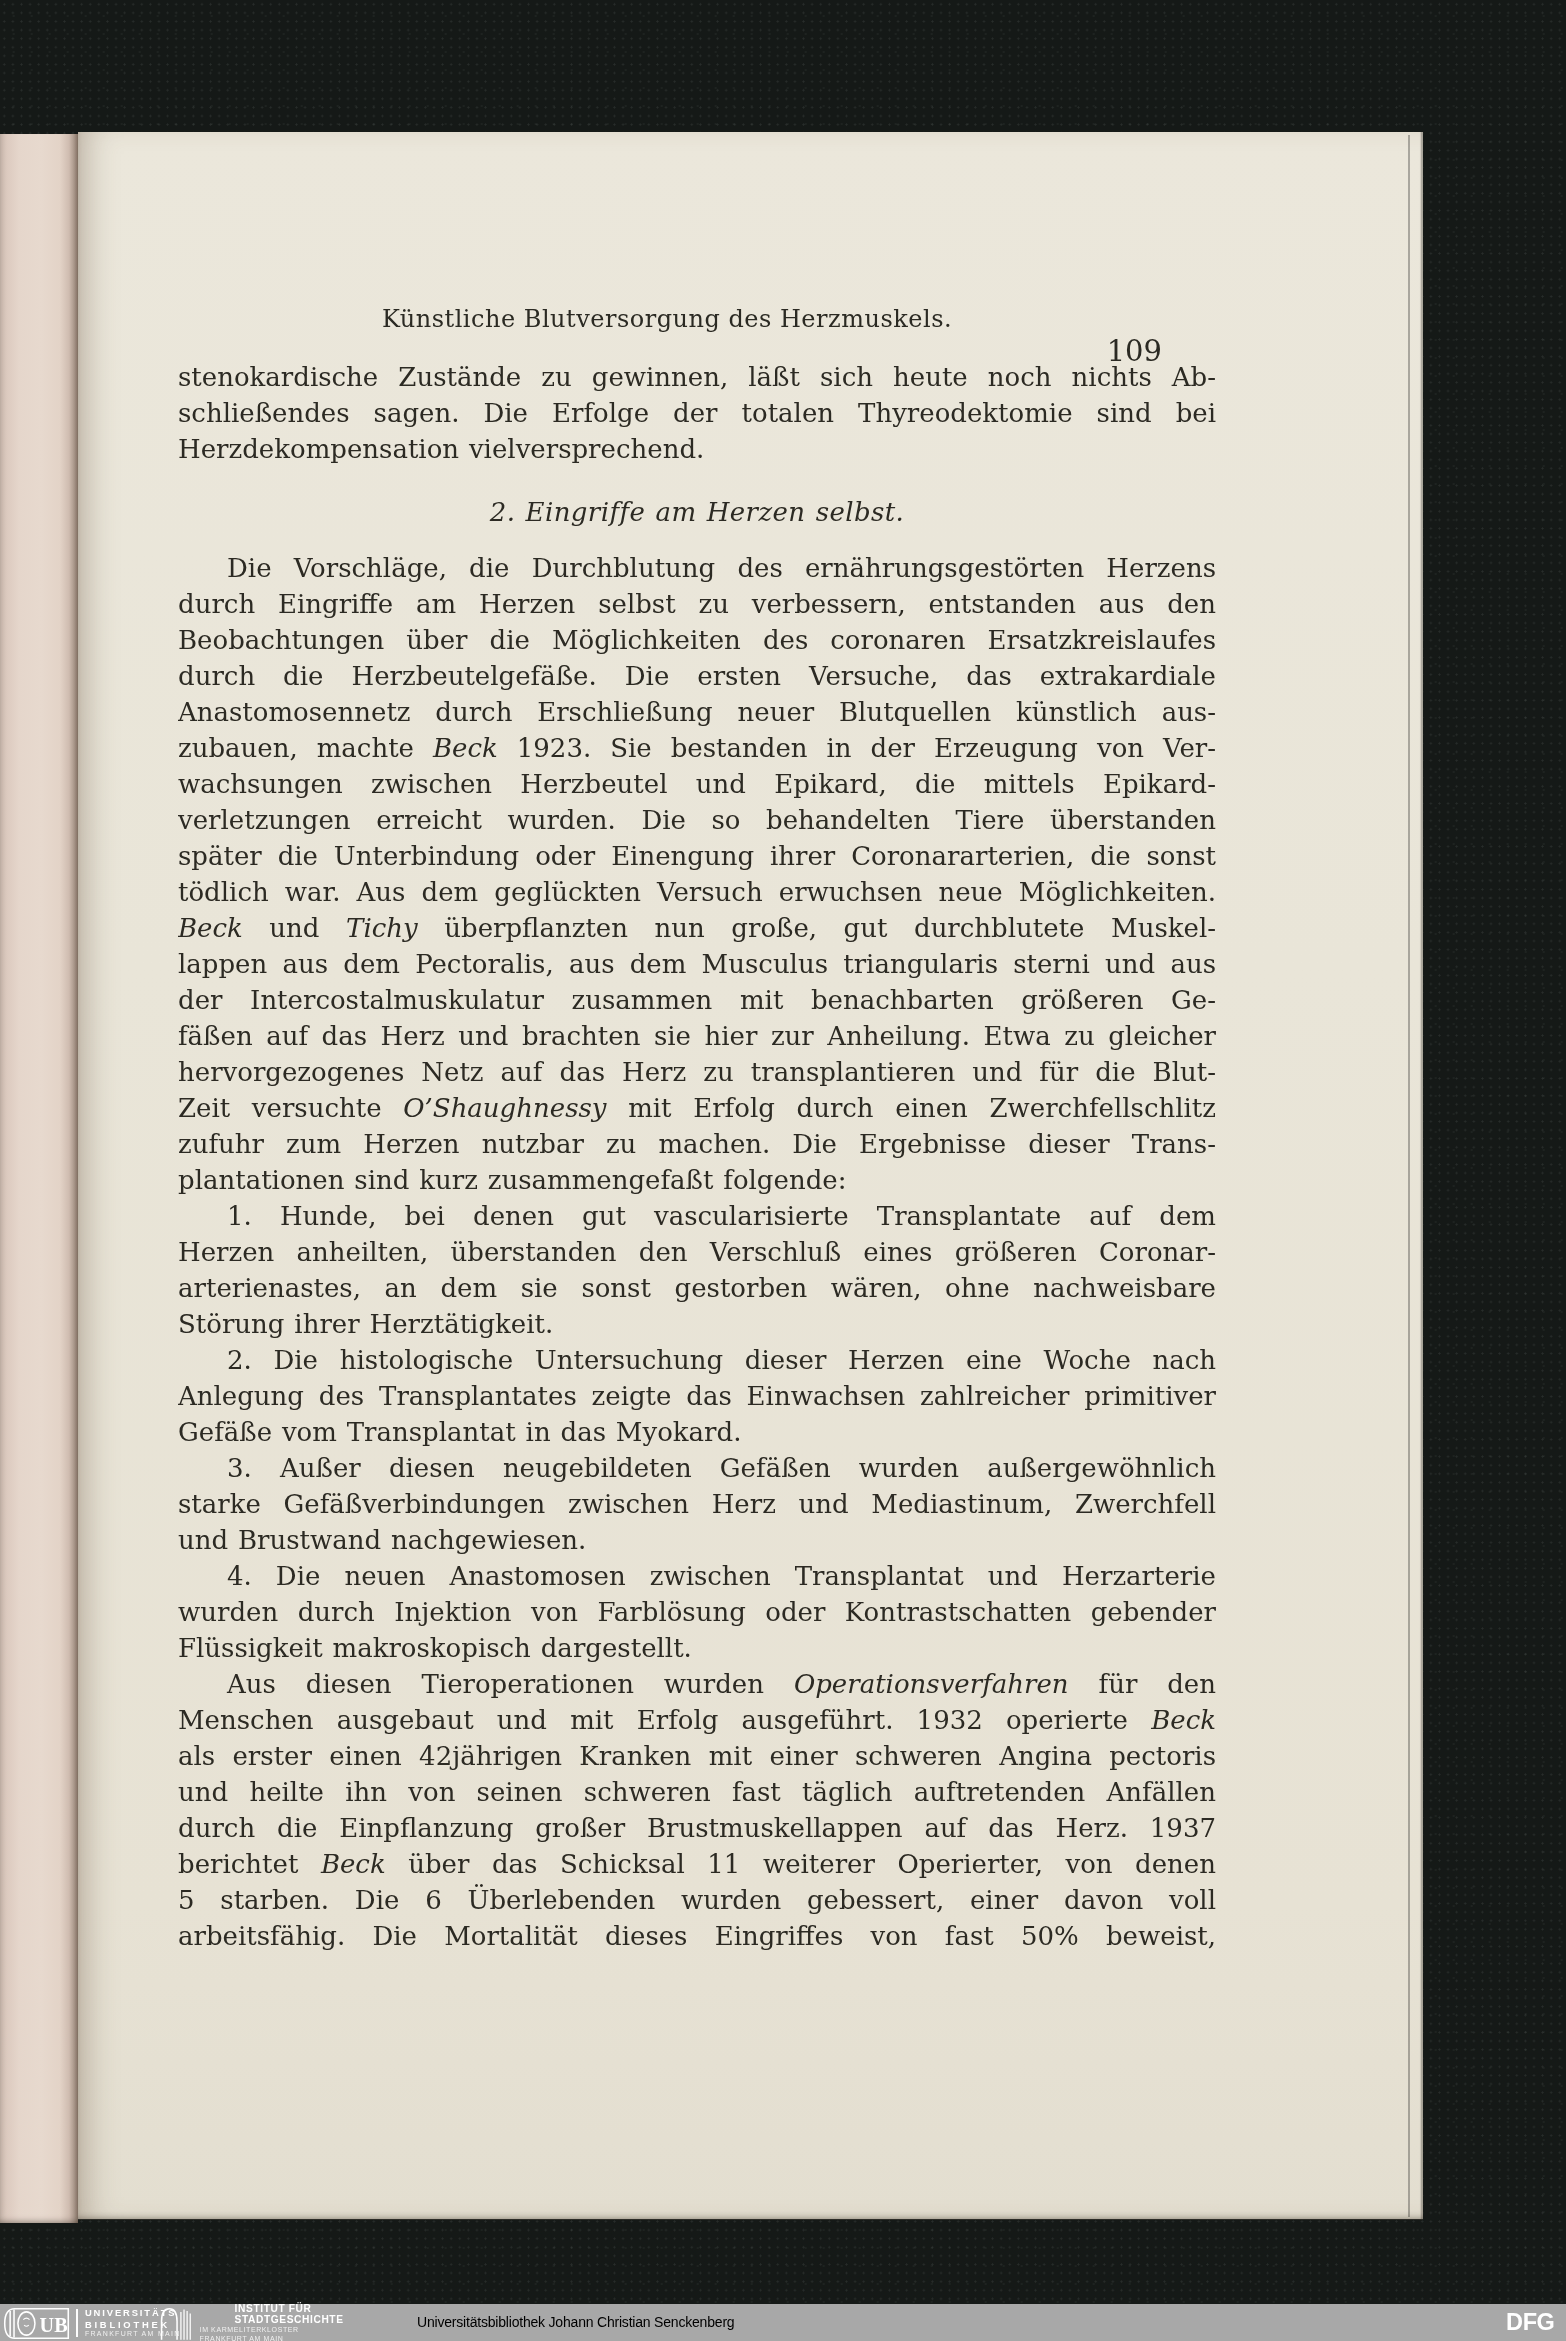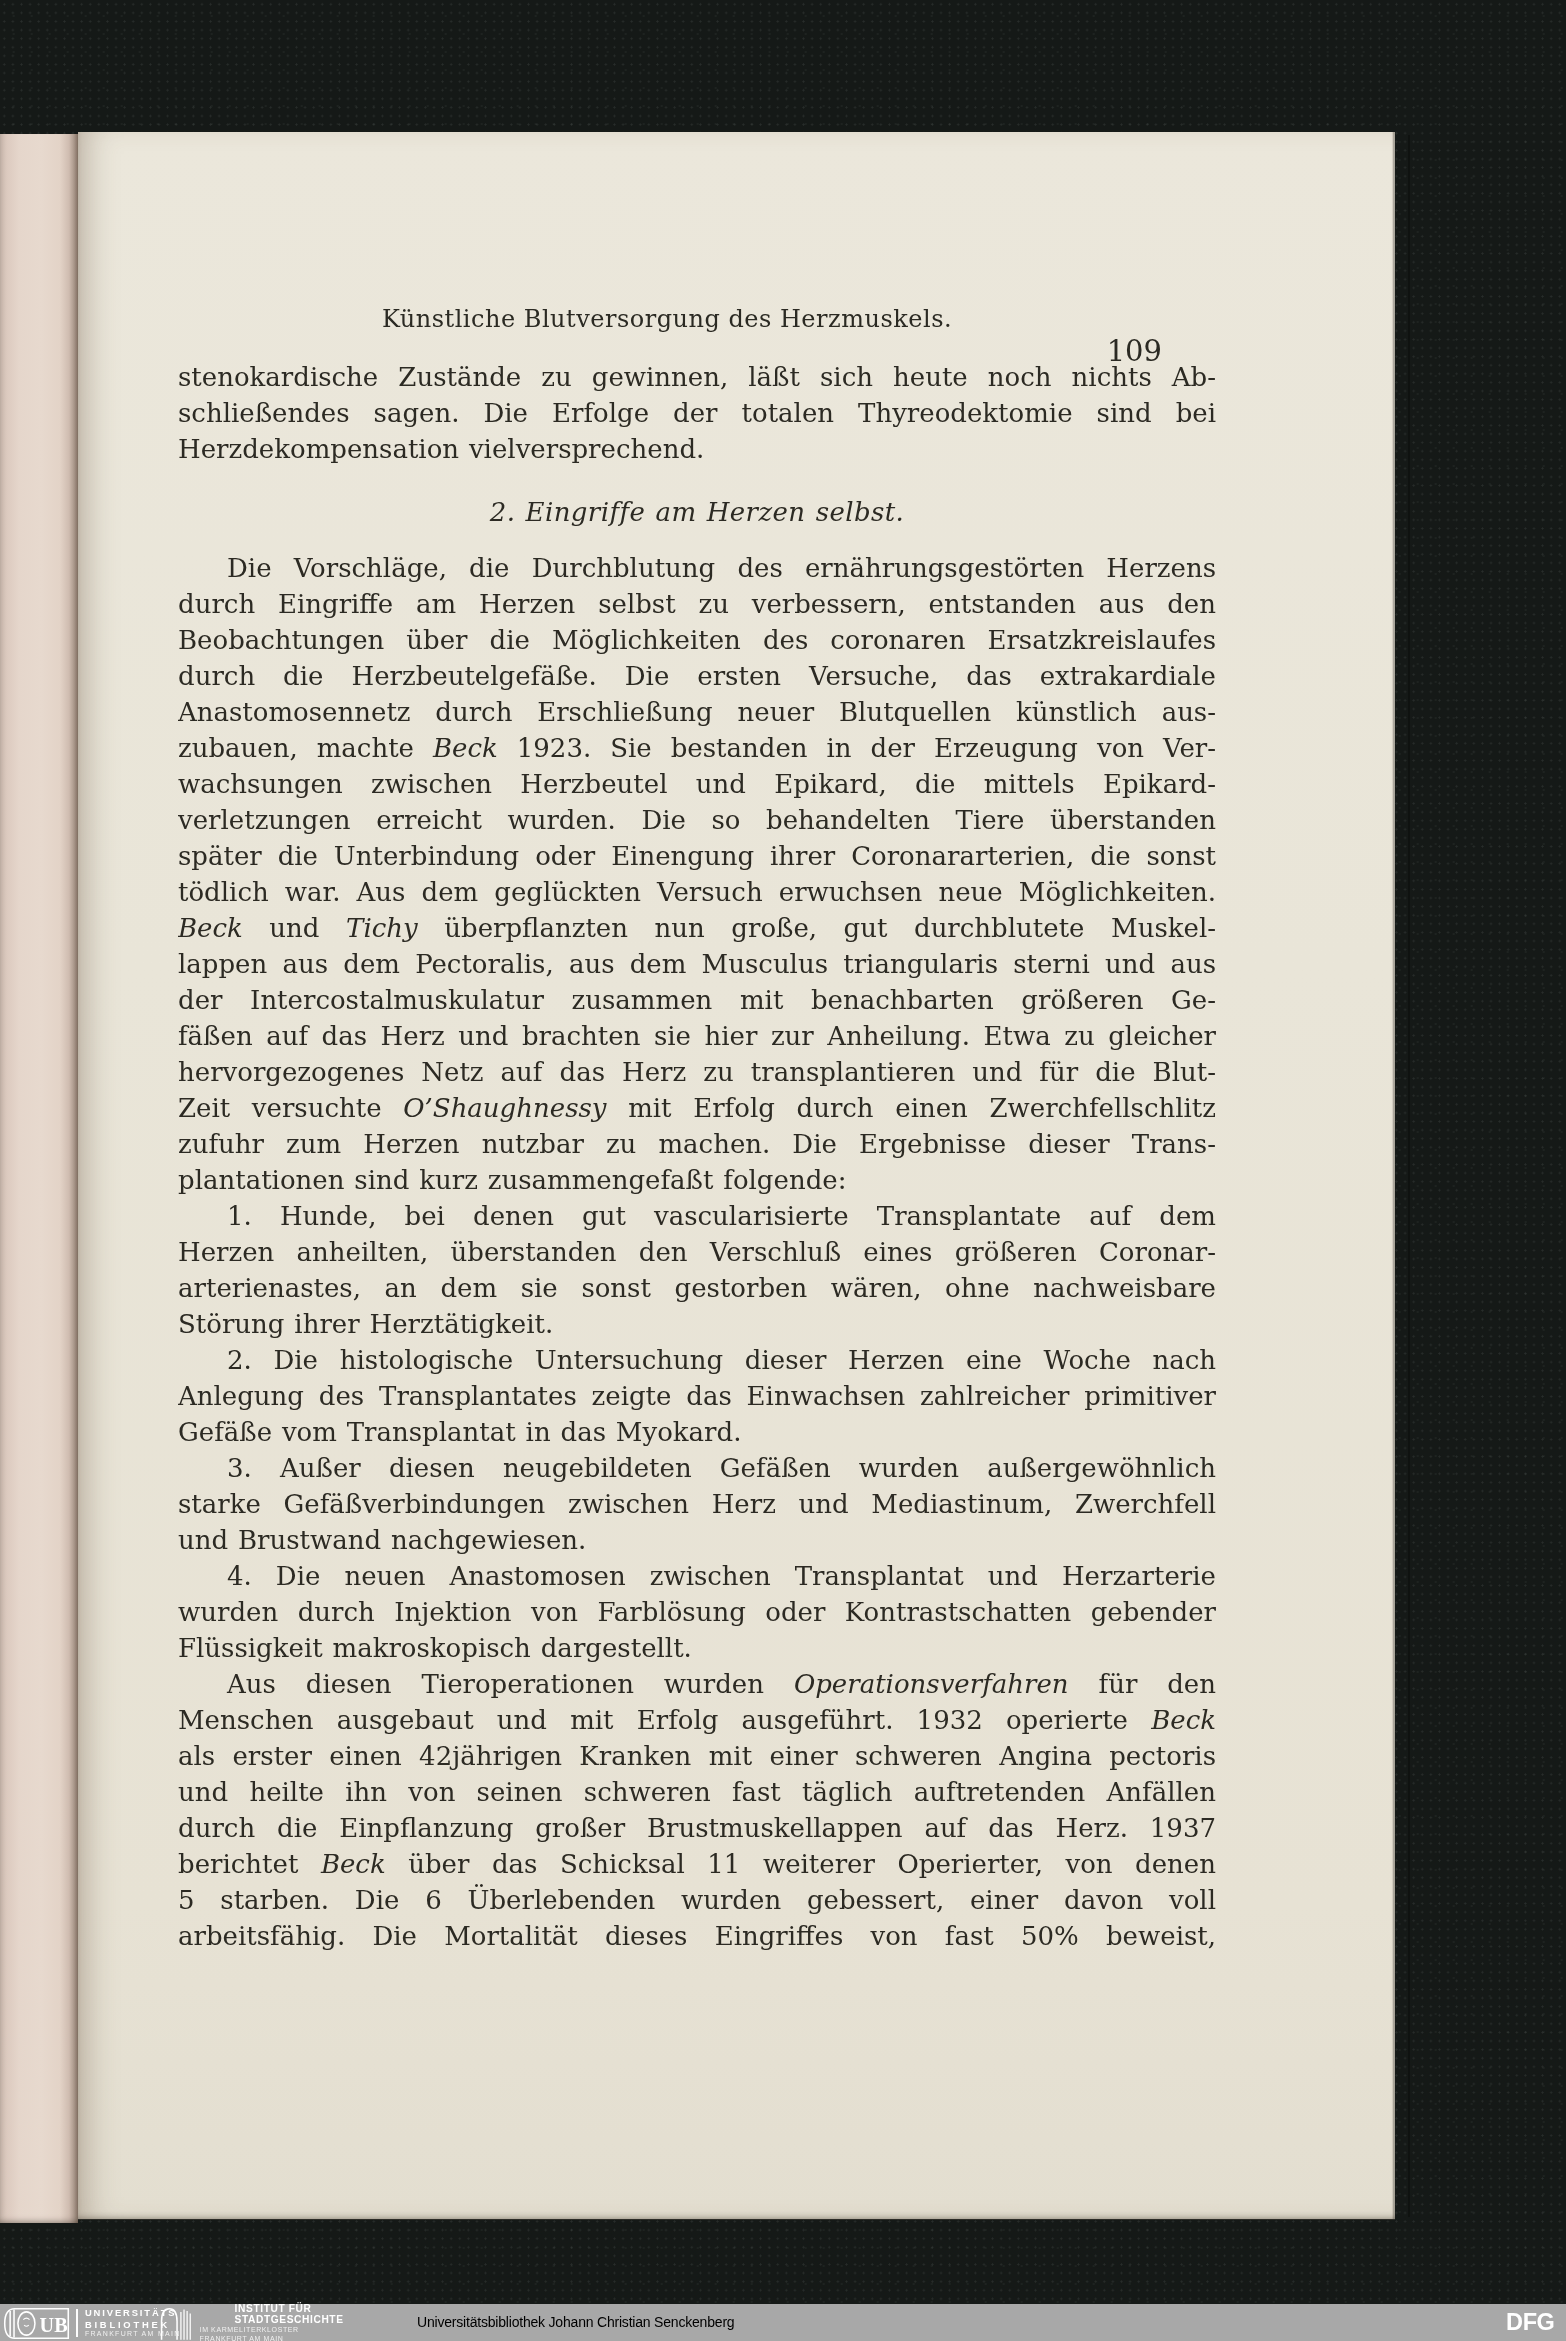--- a/index.html
+++ b/index.html
@@ -20,20 +20,21 @@
     box-shadow:inset 0 -3.9px 6.3px -3.1px rgba(50,40,32,.55);
   }
   .book-page{
     position:absolute;left:78px;top:132px;width:1317px;height:2087px;
     background:linear-gradient(180deg,#ebe7db 0%,#e9e5d8 40%,#e7e2d4 85%,#e3ded0 100%);
     box-shadow:
       inset 23.5px 0 33px -17px rgba(96,74,56,.38),
       inset -2.3px 0 0 rgba(45,42,36,.30),
       inset 0 -3.9px 6.3px -3.1px rgba(55,48,40,.45);
     border-bottom:1.6px solid #2c2b26;
+    padding-left:28px;
   }
   .seam{
     position:absolute;left:1408px;top:135px;width:1.6px;height:2082px;
     background:rgba(0,0,0,.28);
   }
   .textcol{position:absolute;left:100px;top:0;width:1038px;height:2087px;}
   .runhead{
     position:absolute;top:172px;left:0;width:100%;padding-right:60px;box-sizing:border-box;
     text-align:center;color:#2b2a23;letter-spacing:0.5px;
     font:24px/31px "DejaVu Serif","Liberation Serif",serif;

